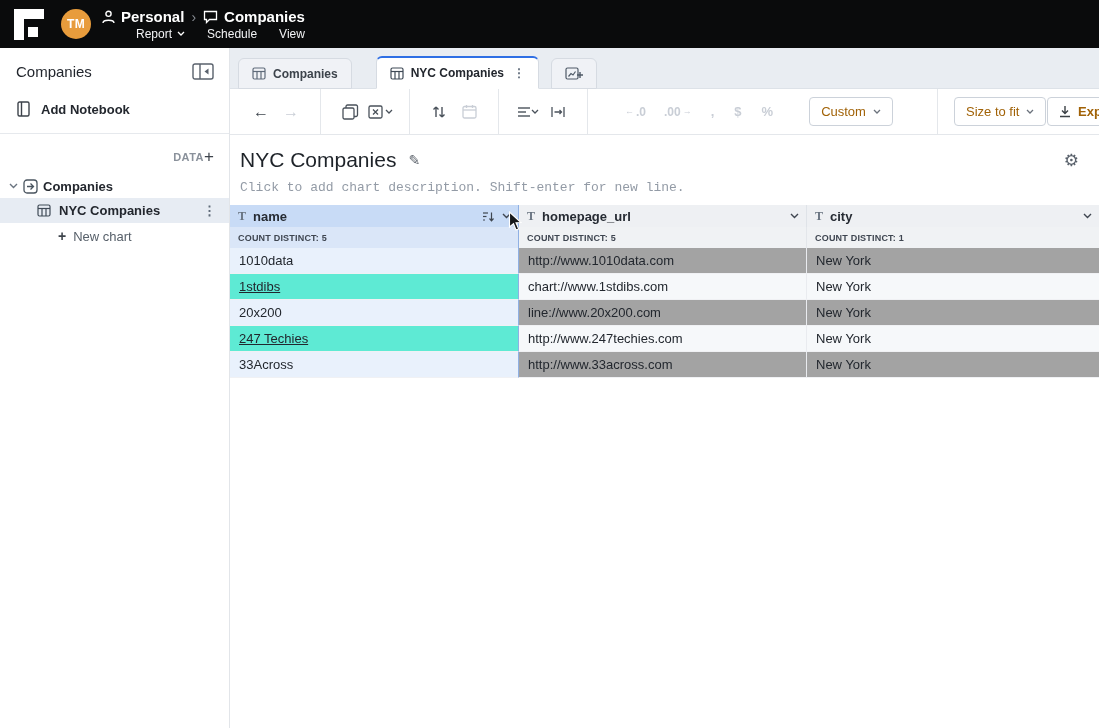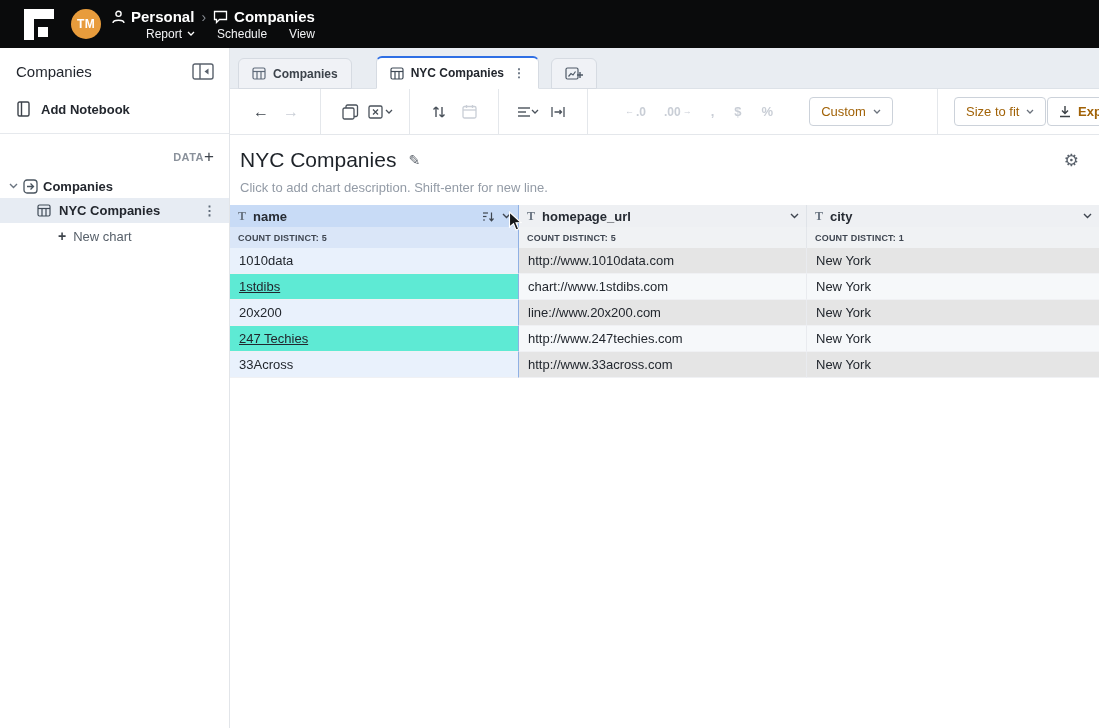--- a/index.html
+++ b/index.html
@@ -1,21 +1,21 @@
 <!DOCTYPE html>
 <html><head>
 <meta charset="utf-8">
 <style>
   * { box-sizing:border-box; margin:0; padding:0; }
   html,body { width:1099px; height:728px; }
   body { font-family:"Liberation Sans",sans-serif; background:#fff; position:relative; overflow:hidden; }
   svg { display:block; }
 
   
-  .topbar { position:absolute; top:0; left:0; width:1099px; height:48px; background:#0a0b0c; display:flex; align-items:center; padding-left:24px; }
+  .topbar { position:absolute; top:0; left:0; width:1099px; height:48px; background:#0a0b0c; display:flex; align-items:center; padding-left:14px; }
   .logo { width:30px; height:31px; cursor:pointer; }
   .avatar { width:30px; height:30px; margin-left:17px; border-radius:50%; background:#e89c3c; color:#fff; font-size:12px; font-weight:700; display:flex; align-items:center; justify-content:center; letter-spacing:.3px; cursor:pointer; }
   .tb-col { margin-left:11px; display:flex; flex-direction:column;align-items:flex-end; }
   .breadcrumb { display:flex; align-items:center; gap:6px; color:#fff; font-size:15px; font-weight:600; height:19px; }
   .bc-sep { color:#878c93; font-weight:400; font-size:14px; padding:0 1px; }
   .bc-item { cursor:pointer; }
   .topmenu { display:flex; align-items:center; gap:22px; margin-top:0; color:#f2f3f5; font-size:12px; height:15px; }
   .menu-item { display:flex; align-items:center; gap:5px; cursor:pointer; }
 
   
@@ -59,33 +59,33 @@
   .sep-abs { position:absolute; left:707px; top:0; width:1px; height:45px; background:#e4e7eb; }
   .pill-sizefit { position:absolute; left:724px; top:8px; }
   .pill-export { position:absolute; left:817px; top:8px; font-weight:700; }
 
   
   .content { position:absolute; top:135px; left:230px; width:869px; height:593px; background:#fff; }
   .title-row { display:flex; align-items:center; padding:13px 20px 0 10px; }
   .page-title { font-size:21px; font-weight:500; color:#1e2329; }
   .edit-icon { margin-left:12px; color:#565d66; font-size:14px; cursor:pointer; }
   .gear-icon { margin-left:auto; color:#5a626c; font-size:17px; cursor:pointer; }
-  .desc { padding:8px 0 0 10px; font-size:13px; color:#939ba6; cursor:text; }
+  .desc { padding:8px 0 0 10px; font-size:13px; color:#939ba6; cursor:text;font-family:Liberation Mono, monospace; }
 
   
   .grid { margin-top:10px; }
   .g-row { display:flex; }
   .c0 { width:289px; } .c1 { width:288px; } .c2 { width:292px; }
   .th { height:22px; display:flex; align-items:center; padding:0 7px 0 8px; background:#eef0f3; border-right:1px solid #dfe3e8; font-size:13px; font-weight:700; color:#262b33; cursor:pointer; }
   .th.sel { background:#c8dbf6; border-right-color:#8fb0e4; }
   .t-icon { font-family:"Liberation Serif",serif; font-size:12px; font-weight:700; color:#67727f; margin-right:7px; }
   .h-right { margin-left:auto; display:flex; align-items:center; gap:7px; }
   .ts { height:21px; display:flex; align-items:center; padding:0 8px; background:#f0f2f4; border-right:1px solid #e3e6ea; font-size:9px; font-weight:700; color:#3e4550; letter-spacing:.2px; cursor:pointer; }
   .ts.sel { background:#dae6f8; border-right-color:#8fb0e4; }
-  .td { height:26px; display:flex; align-items:center; padding:0 9px; font-size:13px; color:#22272e; background:#e5e5e5; border-right:1px solid #e9ebef; border-bottom:1px solid #f0f1f4; }
+  .td { height:26px; display:flex; align-items:center; padding:0 9px; font-size:13px; color:#22272e; background:#a3a3a3; border-right:1px solid #e9ebef; border-bottom:1px solid #f0f1f4; }
   .tr-alt .td { background:#f6f8fa; }
   .td.sel { background:#e9f1fc; border-right-color:#8fb0e4; }
   .tr-alt .td.sel { background:#5eead4;text-decoration:underline; }
   .c2.th, .c2.ts, .c2.td { border-right:none; }
 
   .cursor { position:absolute; left:508px; top:211px; z-index:20; pointer-events:none; }
 </style>
 </head>
 <body>
 

